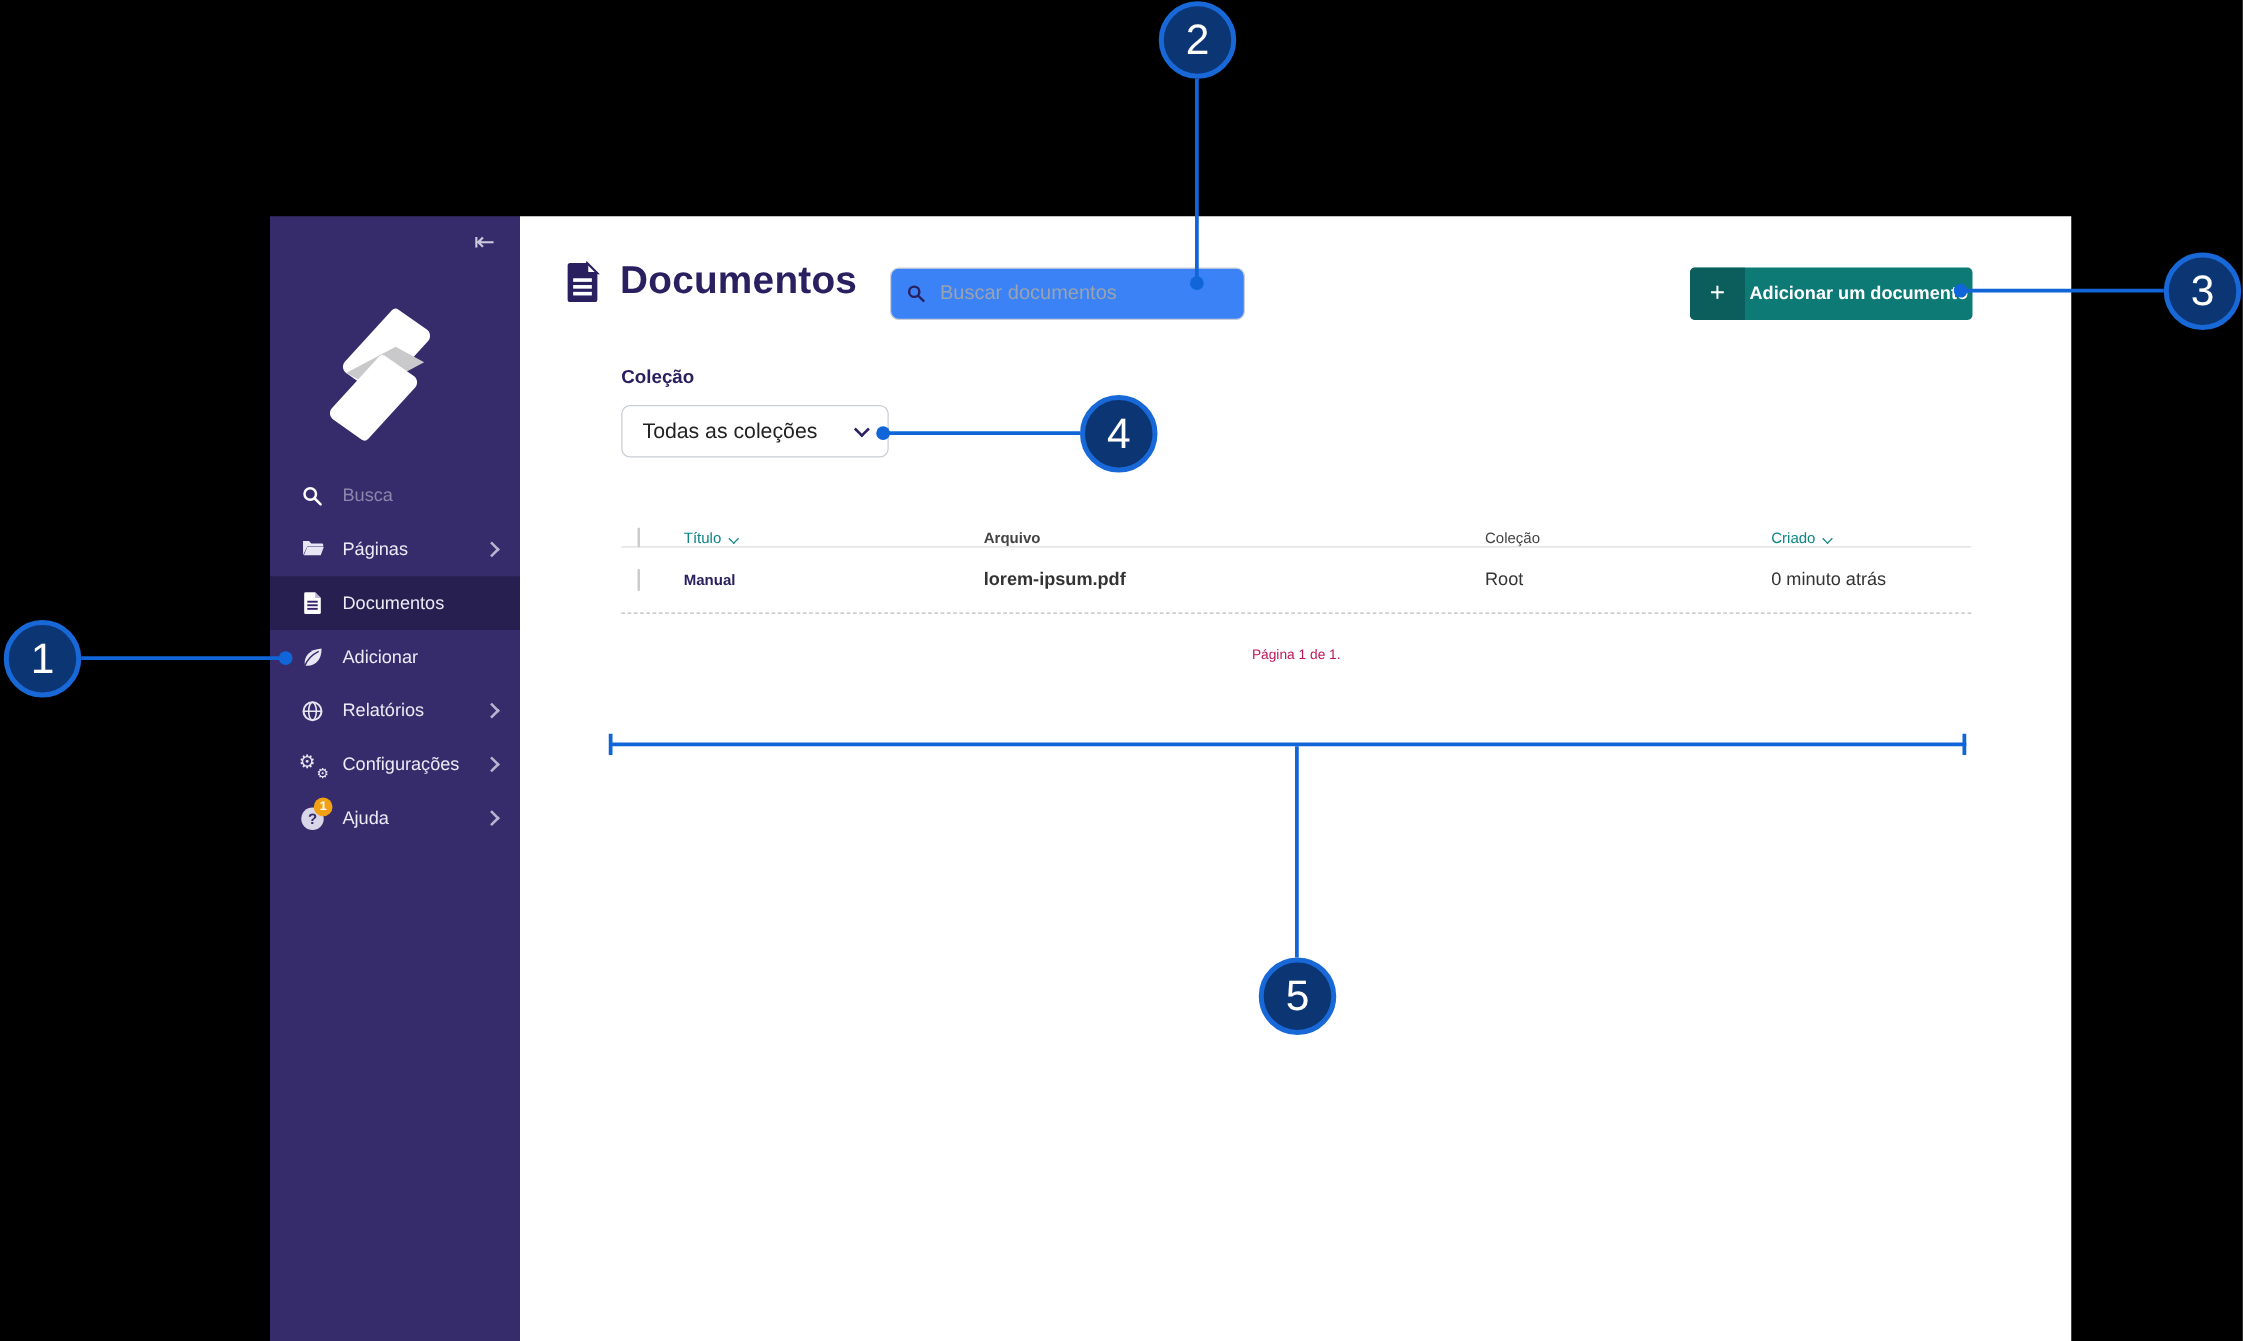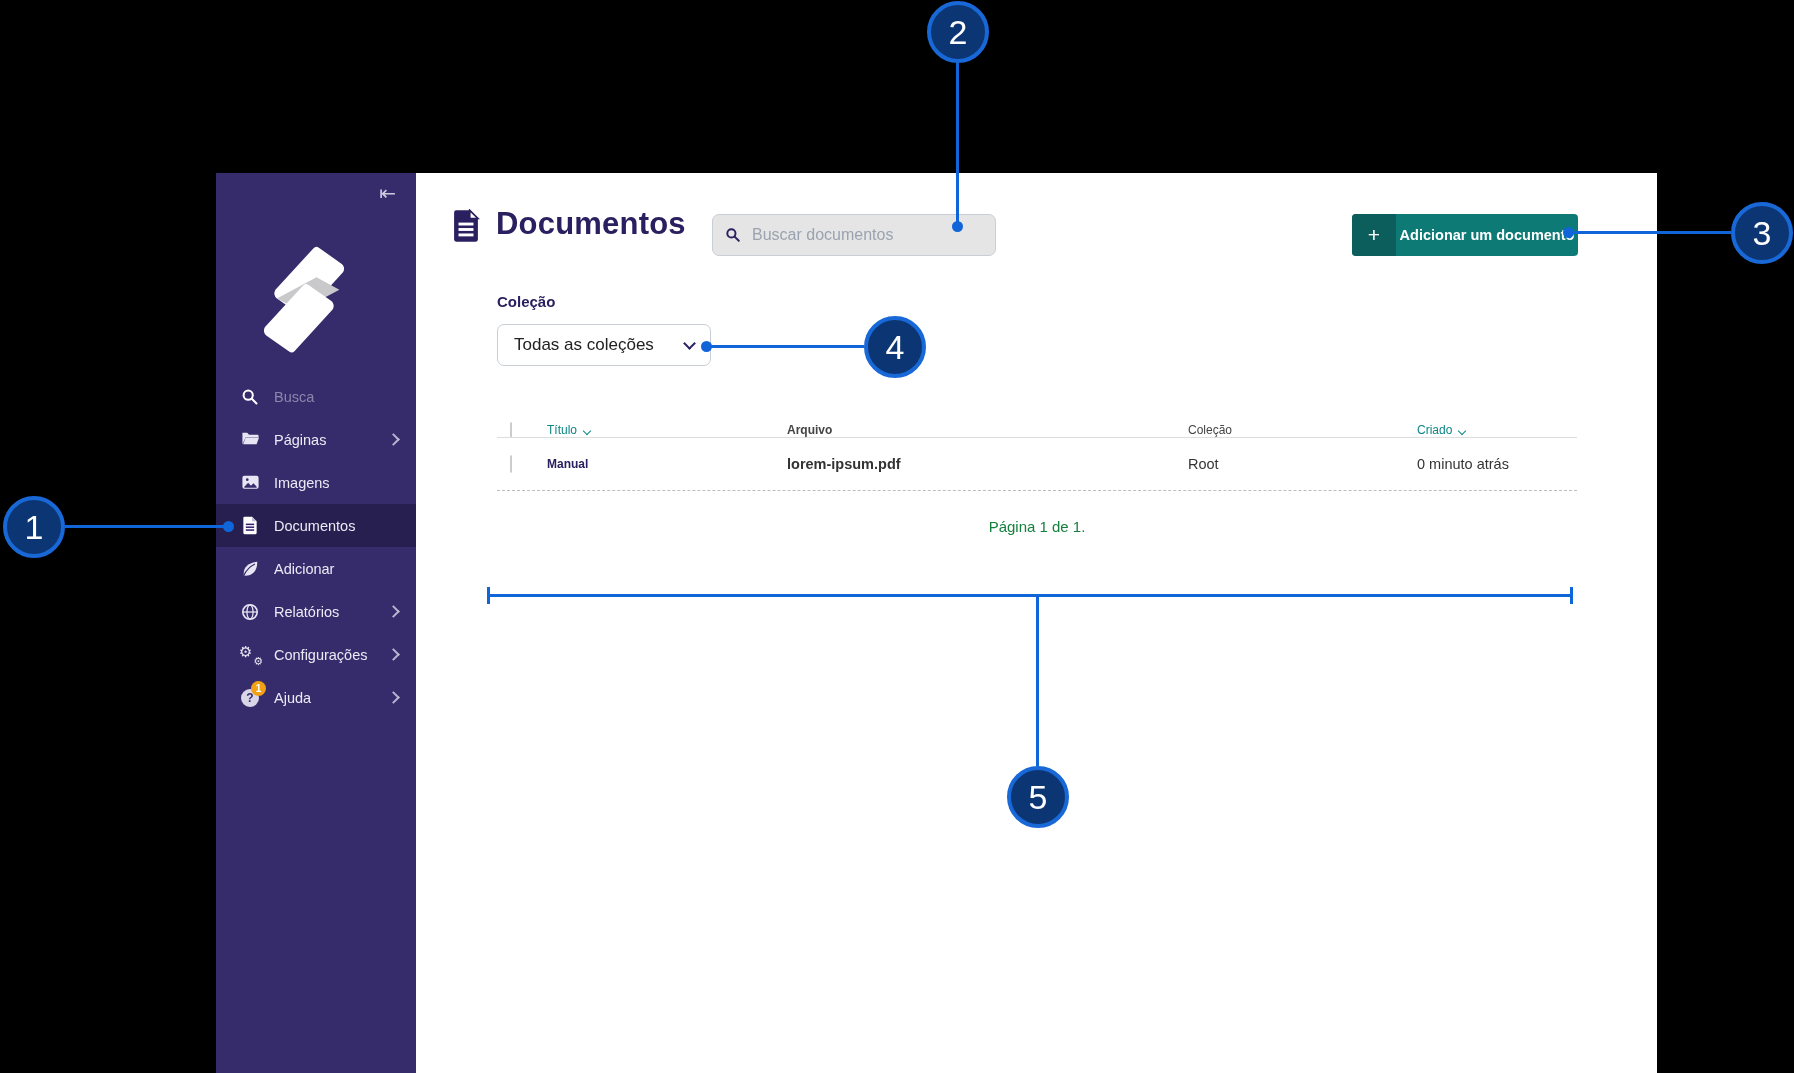--- a/index.html
+++ b/index.html
@@ -32,21 +32,21 @@
          color:#fff;font-size:10px;font-weight:bold;display:flex;align-items:center;justify-content:center;}
   .user{position:absolute;left:0;bottom:0;width:100%;height:58px;display:flex;align-items:center;
         padding:0 20px;box-sizing:border-box;color:#eceaf5;font-size:14.5px;cursor:pointer;}
   .user .avatar{width:30px;height:30px;border-radius:50%;background:#c9c9d4;margin-right:12px;overflow:hidden;flex:none;}
 
   
   .main{position:absolute;left:416px;top:173px;width:1241px;height:900px;background:#fff;}
   .page-icon{position:absolute;left:36px;top:36px;}
   .page-title{position:absolute;left:80px;top:33px;font-size:31px;font-weight:800;color:#2a2060;letter-spacing:.2px;}
   .searchbox{position:absolute;left:296px;top:41px;width:284px;height:42px;border:1px solid #c9ced6;border-radius:7px;
-             display:flex;align-items:center;padding:0 12px;box-sizing:border-box;background:#e5e5e5;}
+             display:flex;align-items:center;padding:0 12px;box-sizing:border-box;background:#3b82f6;}
   .searchbox input{border:none;outline:none;flex:1;font-size:16px;color:#333;margin-left:9px;
                    font-family:"Liberation Sans","DejaVu Sans",sans-serif;background:transparent;}
   .searchbox input::placeholder{color:#9aa3af;}
   .add-btn{position:absolute;left:936px;top:41px;width:226px;height:42px;background:#0e7a76;border-radius:4px;
            display:flex;align-items:stretch;overflow:hidden;cursor:pointer;}
   .add-btn .plus{width:44px;background:#0b5e5c;color:#fff;font-size:21px;display:flex;align-items:center;justify-content:center;}
   .add-btn .lbl{flex:1;color:#fff;font-size:14.5px;font-weight:600;display:flex;align-items:center;justify-content:center;}
   .filter-label{position:absolute;left:81px;top:120px;font-size:15px;font-weight:bold;color:#2a2060;}
   .dropdown{position:absolute;left:81px;top:151px;width:214px;height:42px;border:1px solid #c9ced6;border-radius:7px;
             display:flex;align-items:center;justify-content:space-between;padding:0 16px;box-sizing:border-box;
@@ -59,21 +59,21 @@
   .trow{display:flex;align-items:center;height:52px;padding-left:13px;border-bottom:1px dashed #bdbdbd;
         font-size:14.5px;color:#333;cursor:pointer;}
   .col-check{width:37px;flex:none;}
   .col-title{width:240px;flex:none;}
   .col-file{width:401px;flex:none;font-weight:bold;}
   .col-col{width:229px;flex:none;}
   .col-created{flex:1;}
   .checkbox{width:23px;height:23px;border:1px solid #ccc;border-radius:4px;background:#fff;cursor:pointer;box-sizing:border-box;}
   .sort{color:#0e8585;cursor:pointer;}
   .row-title{font-weight:bold;color:#2a2060;font-size:12px;}
-  .pagination{margin-top:27px;text-align:center;font-size:15px;color:#15803d;width:100%;}
+  .pagination{margin-top:27px;text-align:center;font-size:11px;color:#be185d;width:100%;}
 
   
   .cline{position:absolute;background:#1065d8;}
   .cdot{position:absolute;width:11px;height:11px;border-radius:50%;background:#1065d8;}
   .ccircle{position:absolute;width:62px;height:62px;border-radius:50%;background:#0c3673;border:4px solid #1868d8;
            color:#fff;display:flex;align-items:center;justify-content:center;font-size:34px;font-weight:400;box-sizing:border-box;}
 
   svg{display:block;}
 </style>
 </head>
@@ -108,30 +108,20 @@
           <svg width="19" height="19" viewBox="0 0 20 20">
               <path d="M1.5 3h5l2 2h9a1 1 0 0 1 1 1v1.5H5L1.5 15z" fill="#e8e6f4"></path>
               <path d="M5 8h14l-2.6 7H2.2z" fill="#e8e6f4"></path>
             </svg>
         </span>
         <span>Páginas</span>
         <span class="spacer"></span>
           <span class="chev right"></span>
       </div>
 
-      <div class="item">
-        <span class="ic">
-          <svg width="19" height="19" viewBox="0 0 20 20">
-              <rect x="1.5" y="3" width="17" height="13.5" rx="2" fill="#e8e6f4"></rect>
-              <path d="M3.5 14.5l4-4.2 3 3.1 2.6-2.6 3.4 3.7v1h-13z" fill="#362c6c"></path>
-              <circle cx="6.6" cy="7" r="1.4" fill="#362c6c"></circle>
-            </svg>
-        </span>
-        <span>Imagens</span>
-      </div>
 
       <div class="item active">
         <span class="ic">
           <svg width="16" height="19" viewBox="0 0 16 20">
               <path d="M1 2a1.2 1.2 0 0 1 1.2-1.2h8L15 5.6V18a1.2 1.2 0 0 1-1.2 1.2H2.2A1.2 1.2 0 0 1 1 18z" fill="#fff"></path>
               <path d="M10.2.8L15 5.6h-4.8z" fill="#bdb8d6"></path>
               <rect x="3.6" y="8" width="8.8" height="1.6" fill="#36206c"></rect>
               <rect x="3.6" y="11" width="8.8" height="1.6" fill="#36206c"></rect>
               <rect x="3.6" y="14" width="8.8" height="1.6" fill="#36206c"></rect>
             </svg>

